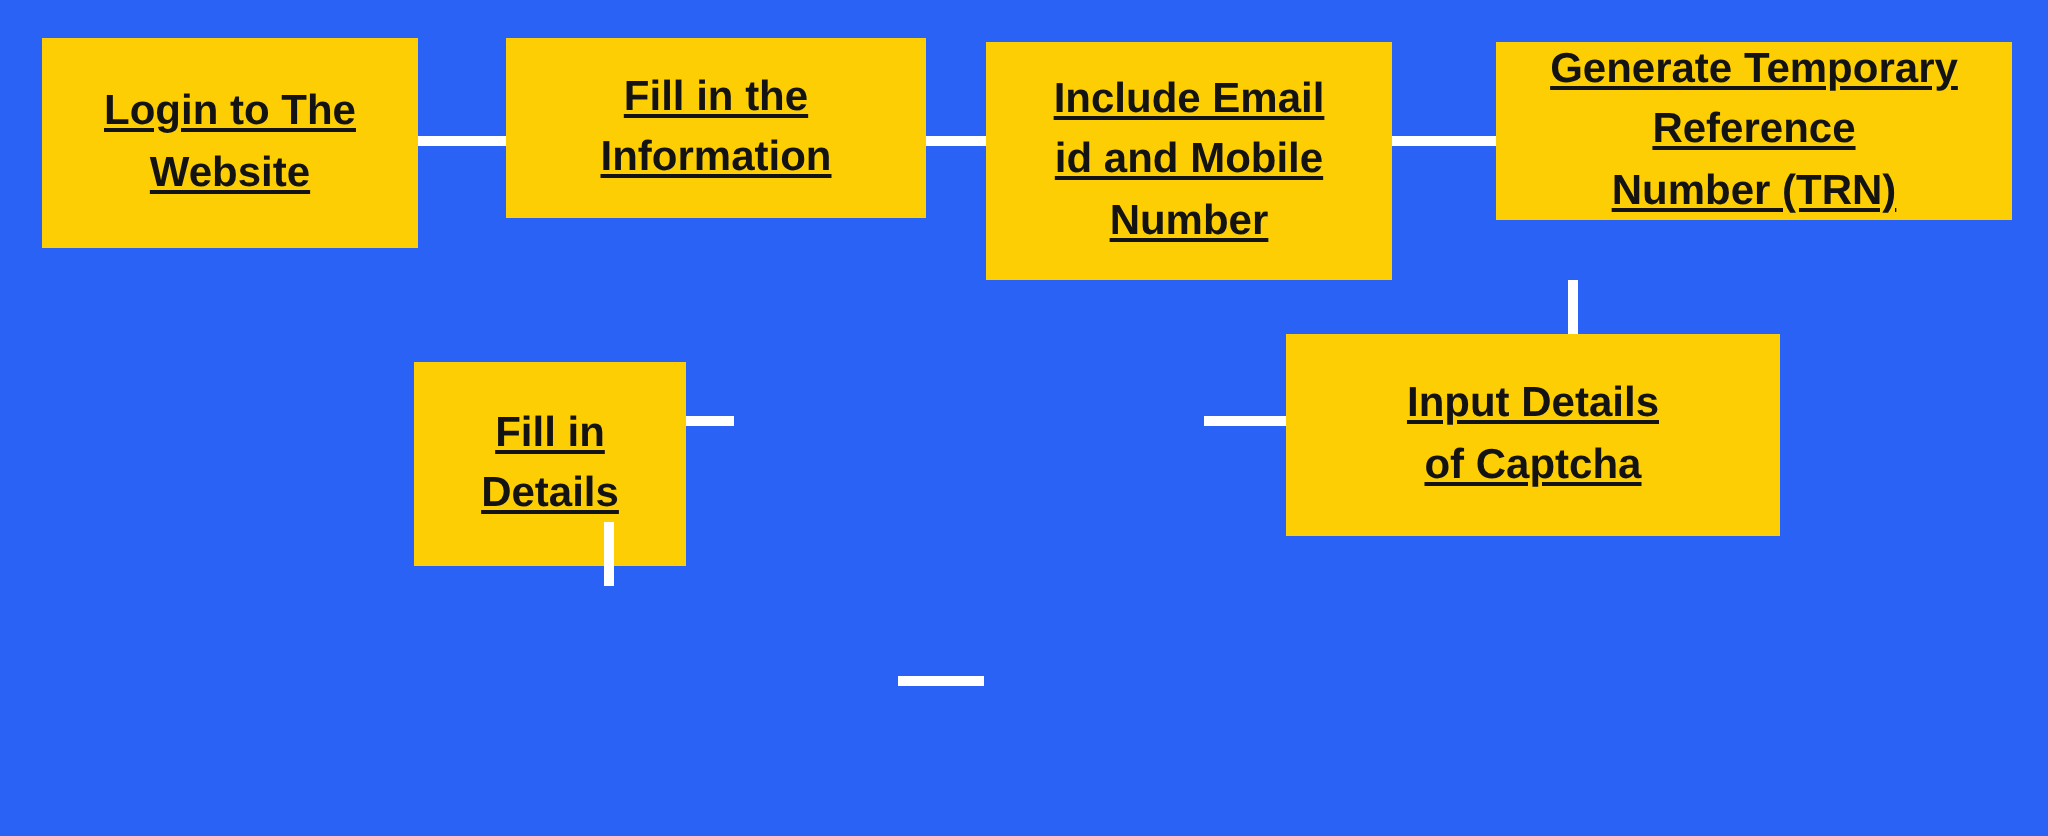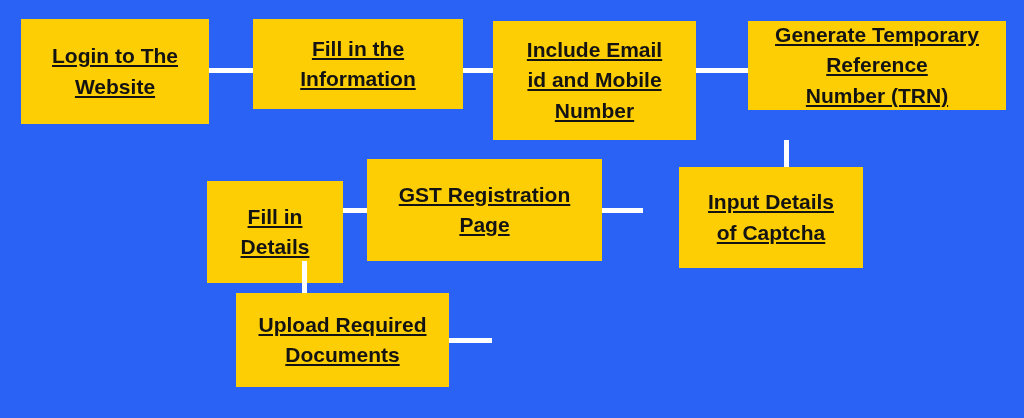--- a/index.html
+++ b/index.html
@@ -51,27 +51,23 @@
 Information</div>
   <div class="node" style="left:493px; top:21px;  width:203px; height:119px;">Include Email
 id and Mobile
 Number</div>
   <div class="node" style="left:748px; top:21px;  width:258px; height:89px;">Generate Temporary
 Reference
 Number (TRN)</div>
 
   <div class="node" style="left:207px; top:159px; width:136px; height:102px;margin-top:22px;">Fill in
 Details</div>
-  <div class="node" style="left:367px; top:159px; width:235px; height:102px;">GST Registration
-Page</div>
-  <div class="node" style="left:643px; top:167px; width:184px; height:101px;margin-left:36px;">Input Details
+  <div class="node" style="left:643px; top:167px; width:247px; height:101px;">Input Details
 of Captcha</div>
 
-  <div class="node" style="left:236px; top:293px; width:213px; height:94px;">Upload Required
-Documents</div>
 
   <div class="connector" style="left:209px; top:68px;  width:44px; height:5px;"></div>
   <div class="connector" style="left:463px; top:68px;  width:30px; height:5px;"></div>
   <div class="connector" style="left:696px; top:68px;  width:52px; height:5px;"></div>
   <div class="connector" style="left:784px; top:140px; width:5px;  height:27px;"></div>
   <div class="connector" style="left:602px; top:208px; width:41px; height:5px;"></div>
   <div class="connector" style="left:343px; top:208px; width:24px; height:5px;"></div>
   <div class="connector" style="left:302px; top:261px; width:5px;  height:32px;"></div>
   <div class="connector" style="left:449px; top:338px; width:43px; height:5px;"></div>
 

